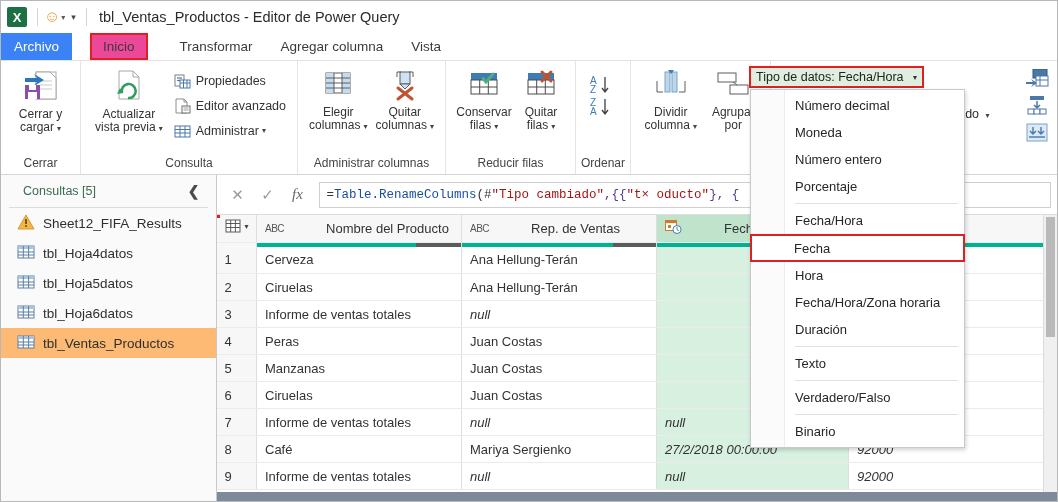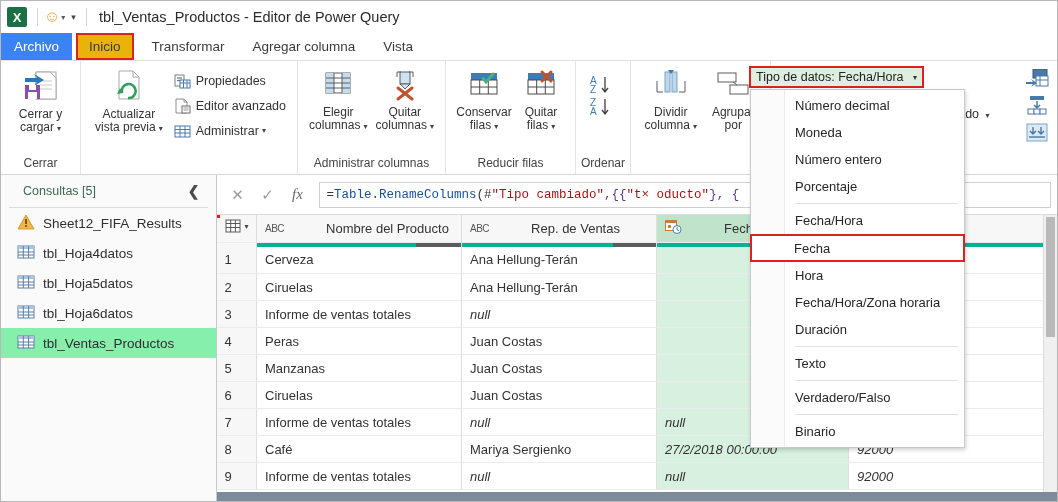--- a/index.html
+++ b/index.html
@@ -70,22 +70,22 @@
   }
   .tab {
     font-size: 13.5px;
     color: #3b3b3b;
     padding: 0 14px;
     display: flex; align-items: center;
     white-space: nowrap;
   }
   .tab.active {
     border: 2px solid #e02020;
-    background: #eab308;
-    margin: 0 4px;
+    background: #ec4899;
+    margin: 0 18px;
     padding: 0 11px;
   }
 
   
   .ribbon {
     height: 114px;
     background: #ffffff;
     display: flex;
     position: relative;
     border-bottom: 1px solid #d6d6d6;
@@ -217,21 +217,21 @@
   .sb-title { font-size: 12.5px; color: #3a6b50; }
   .sb-collapse { margin-left: auto; font-size: 14px; color: #4b4b4b; font-weight: bold; }
   .q-item {
     display: flex; align-items: center;
     height: 30px;
     padding-left: 16px;
     font-size: 13.5px;
     color: #2f2f2f;
     white-space: nowrap;
   }
-  .q-item.active { background: #86efac; }
+  .q-item.active { background: #fdba74; }
   .q-item .qlbl { margin-left: 8px; }
 
   
   .rightpane { flex: 1; display: flex; flex-direction: column; position: relative; }
 
   
   .fbar {
     height: 40px;
     display: flex; align-items: center;
     padding: 0 6px;
@@ -457,20 +457,21 @@
                 <line x1="1" y1="10" x2="16" y2="10" stroke="#4a78a8"></line>
                 <line x1="6" y1="3" x2="6" y2="14" stroke="#4a78a8"></line>
                 <line x1="11" y1="3" x2="11" y2="14" stroke="#4a78a8"></line>
               </svg>
             </span>
             <span class="lbl">Administrar</span>
             <span class="dd">▾</span>
           </div>
         </div>
       </div>
+      <div class="rgroup-label">Consulta</div>
     </div>
 
     <div class="rgroup" style="width:148px;">
       <div class="rgroup-items" style="justify-content:center;">
         <div class="btn-big">
           <span>
             <svg class="ico" width="40" height="34" viewBox="0 0 40 34">
               <rect x="8" y="4" width="24" height="20" fill="#fff" stroke="#5d5d5d"></rect>
               <rect x="8" y="4" width="8" height="20" fill="#c5dcee"></rect>
               <rect x="24" y="4" width="8" height="20" fill="#c5dcee"></rect>

